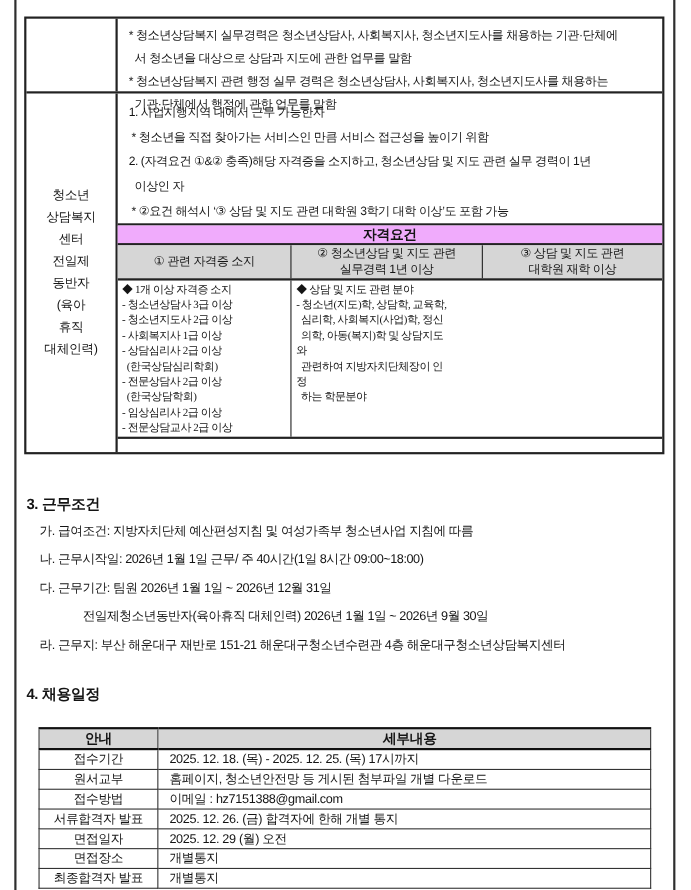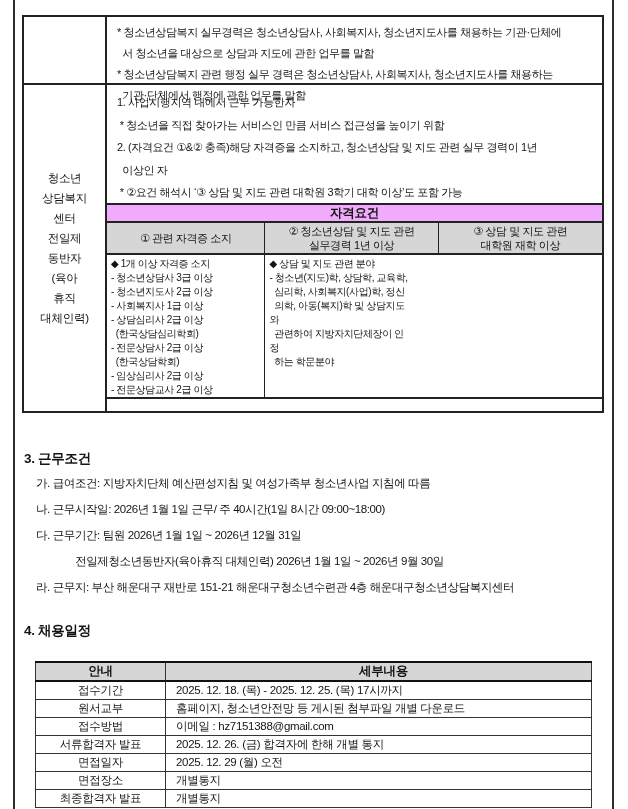--- a/index.html
+++ b/index.html
@@ -52,20 +52,21 @@
     font-size:11px; line-height:14px; letter-spacing:-0.4px; white-space:pre-line;
   }
   .qcol { min-width:0; }
   .qcol-1 { width:32%; border-right:1.5px solid #222; }
   .qcol-2 { width:35%; border-right:1.5px solid #222; }
   .qcol-3 { width:33%; }
   #qual-body { height:142px; }
   #qual-body .qcol {
     font-size:10px; line-height:14px; letter-spacing:-0.4px; padding:2px 18px 0 4px;
     overflow:hidden;
+    font-family:Liberation Serif, serif;
   }
 
   
   .section-heading {
     position:absolute; left:24px; font-size:13.5px; font-weight:bold; letter-spacing:-0.3px;
   }
   #sec3-heading { top:450px; }
   #sec3-body {
     position:absolute; left:36px; top:470px; width:568px;
     font-size:11.5px; letter-spacing:-0.4px; line-height:26px;
@@ -78,21 +79,21 @@
     border-collapse:collapse; table-layout:fixed;
   }
   #schedule-table th, #schedule-table td {
     height:18px; border:1.5px solid #333; font-size:11.5px; letter-spacing:-0.3px;
     overflow:hidden; white-space:nowrap;
   }
   #schedule-table th {
     background:#d6d6d6; font-weight:bold; font-size:12.5px;
     border-top:2.5px solid #111; border-bottom:2.5px solid #111; text-align:center;
   }
-  #schedule-table .sched-label { width:130px; text-align:center; }
+  #schedule-table .sched-label { width:108px; text-align:center; }
   #schedule-table .sched-value { text-align:left; padding-left:10px; }
 </style>
 </head>
 <body>
 
 <div id="page-frame"></div>
 
 <div id="main-table">
   <div id="mt-row1" class="mt-row">
     <div class="label-cell"></div>

